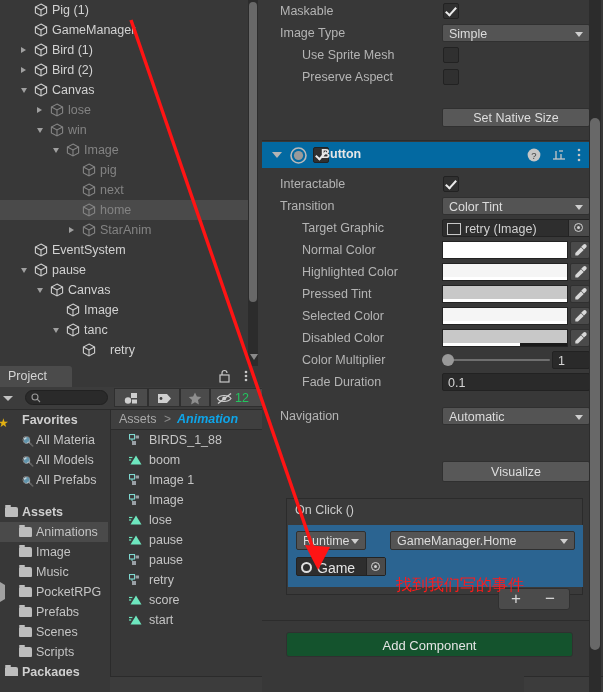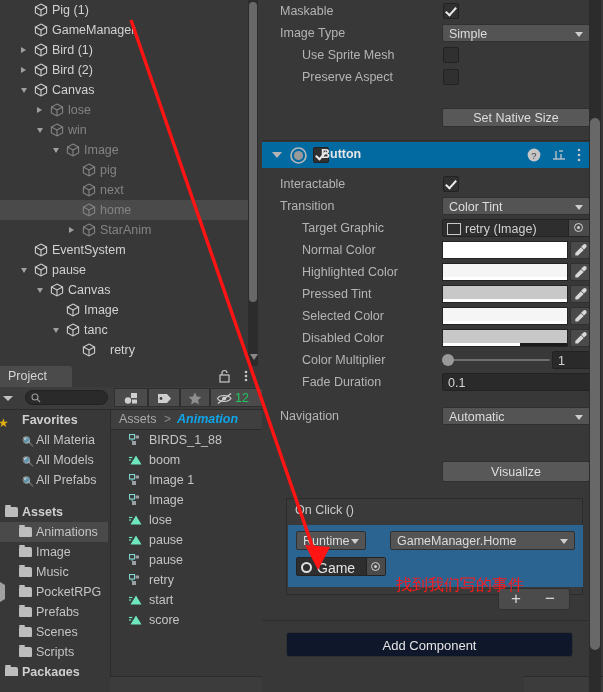--- a/index.html
+++ b/index.html
@@ -89,21 +89,21 @@
   .oc-dd{position:absolute;background:#545454;border:1px solid #303030;box-sizing:border-box;border-radius:2px;}
   .oc-dd .t{position:absolute;left:6px;top:2px;font-size:12.5px;color:#dcdcdc;white-space:nowrap;}
   .oc-dd .arw{position:absolute;right:6px;top:7px;width:0;height:0;border-top:5px solid #cfcfcf;border-left:4px solid transparent;border-right:4px solid transparent;}
   #oc-obj{position:absolute;left:8px;top:32px;width:90px;height:19px;background:#2e2e2e;border:1px solid #232323;box-sizing:border-box;border-radius:2px;}
   #oc-obj .t{position:absolute;left:20px;top:2px;font-size:14px;color:#e4e4e4;}
   #oc-obj .gear{position:absolute;left:4px;top:4px;width:11px;height:11px;border-radius:50%;border:2px solid #e0e0e0;box-sizing:border-box;}
   #oc-obj .pick{position:absolute;right:0;top:0;width:18px;height:17px;background:#4a4a4a;border-left:1px solid #232323;}
   #oc-obj .pick:after{content:"";position:absolute;left:4px;top:3.5px;width:9px;height:9px;border-radius:50%;border:1.5px solid #d2d2d2;box-sizing:border-box;}
   #oc-obj .pick:before{content:"";position:absolute;left:7px;top:6.5px;width:3px;height:3px;border-radius:50%;background:#d2d2d2;z-index:2;}
   #oc-plusminus{position:absolute;left:236px;top:588px;width:72px;height:22px;background:#4b4b4b;border:1px solid #303030;box-sizing:border-box;border-radius:3px;}
-  #addcomp{position:absolute;left:24px;top:632px;width:287px;height:25px;background:#0f172a;border:1px solid #303030;box-sizing:border-box;border-radius:3px;text-align:center;}
+  #addcomp{position:absolute;left:24px;top:632px;width:287px;height:25px;background:#14532d;border:1px solid #303030;box-sizing:border-box;border-radius:3px;text-align:center;}
   #addcomp span{font-size:13px;color:#e4e4e4;line-height:25px;}
 
   
   #insp-scroll{position:absolute;left:589px;top:0;width:12px;height:692px;background:#2c2c2c;}
   #insp-thumb{position:absolute;left:1px;top:118px;width:10px;height:532px;background:#686868;border-radius:5px;}
 
   
   #annot{position:absolute;left:0;top:0;width:603px;height:692px;pointer-events:none;}
   #cn-text{position:absolute;left:396px;top:575px;font-size:16px;color:#ff1a1a;
            font-family:"DejaVu Sans","Liberation Sans",sans-serif;white-space:nowrap;}
@@ -490,29 +490,29 @@
               <polyline points="3,5 3,7" fill="none" stroke="#7fd8cf" stroke-width="1"></polyline>
             </svg>
             <span class="pn" style="left: 38px;">retry</span>
           </div>
           <div class="prow">
             <svg viewBox="0 0 13 12" style="position: absolute; left: 18px; top: 4px; width: 13px; height: 12px;">
               <polygon points="7,1.5 12.5,10.5 1.5,10.5" fill="#6ee7bf"></polygon>
               <line x1="0" y1="3.5" x2="3.4" y2="3.5" stroke="#6ee7bf" stroke-width="1.2"></line>
               <line x1="0" y1="6" x2="2.2" y2="6" stroke="#6ee7bf" stroke-width="1.2"></line>
             </svg>
-            <span class="pn" style="left: 38px;">start</span>
+            <span class="pn" style="left: 38px;">score</span>
           </div>
           <div class="prow">
             <svg viewBox="0 0 13 12" style="position: absolute; left: 18px; top: 4px; width: 13px; height: 12px;">
               <polygon points="7,1.5 12.5,10.5 1.5,10.5" fill="#6ee7bf"></polygon>
               <line x1="0" y1="3.5" x2="3.4" y2="3.5" stroke="#6ee7bf" stroke-width="1.2"></line>
               <line x1="0" y1="6" x2="2.2" y2="6" stroke="#6ee7bf" stroke-width="1.2"></line>
             </svg>
-            <span class="pn" style="left: 38px;">score</span>
+            <span class="pn" style="left: 38px;">start</span>
           </div>
         </div>
     </div>
   </div>
 
   <div id="bot-strip2"></div>
   <div id="bot-strip"></div>
 
   <div class="pane" id="inspector">
     <div id="insp-body">

